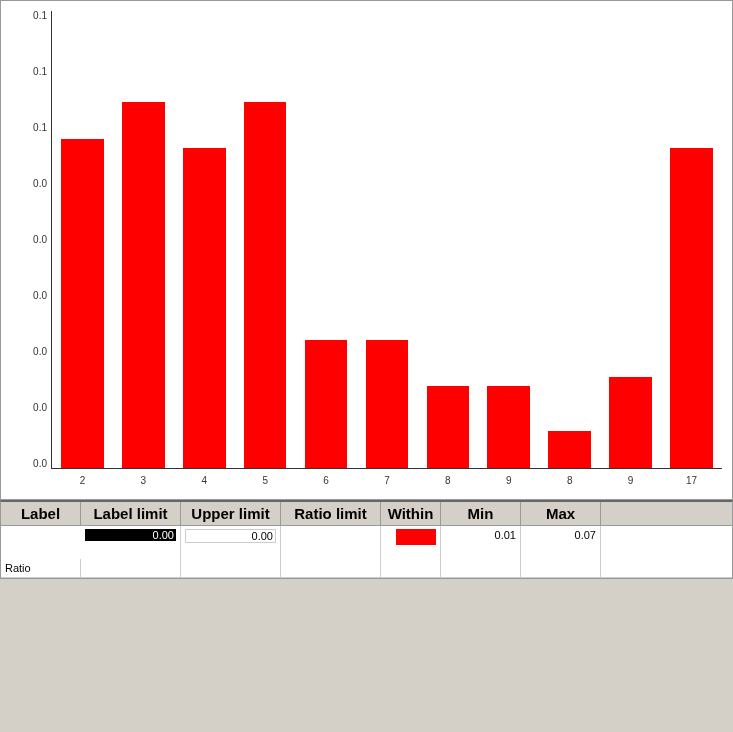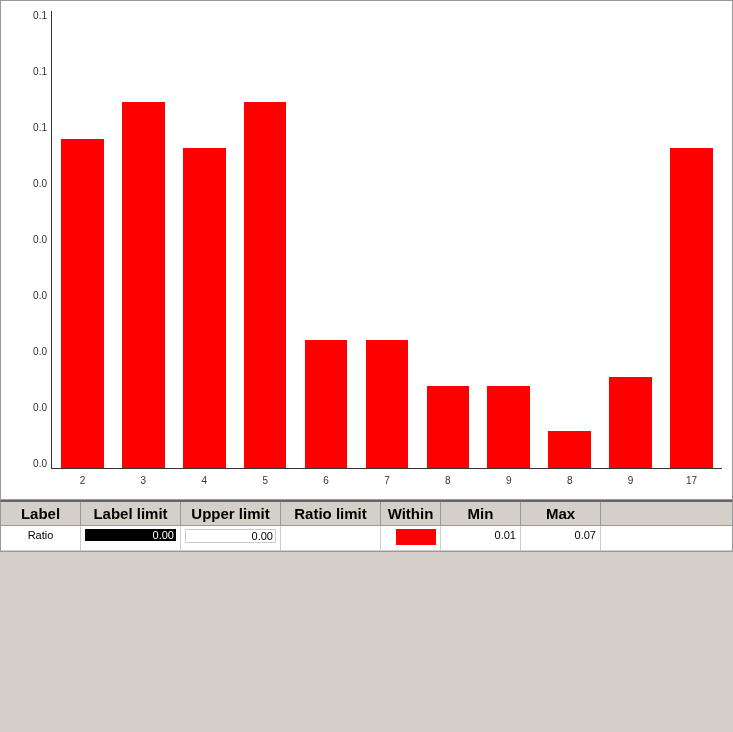--- a/index.html
+++ b/index.html
@@ -97,21 +97,22 @@
       background: white;
       border-bottom: 1px solid #ccc;
     }
     .table-row .col {
       border-right: 1px solid #ccc;
       padding: 3px 4px;
       font-size: 11px;
       text-align: right;
     }
     .table-row .col.label-col {
-      text-align: center;
+      text-align: left;
+      margin-top: 33px;
     }
     .col-label { width: 80px; }
     .col-lower { width: 100px; }
     .col-upper { width: 100px; }
     .col-out { width: 120px; }
     .col-within { width: 100px; }
     .col-color { width: 60px; }
     .col-min { width: 80px; }
     .col-max { width: 80px; }
     .color-swatch {

